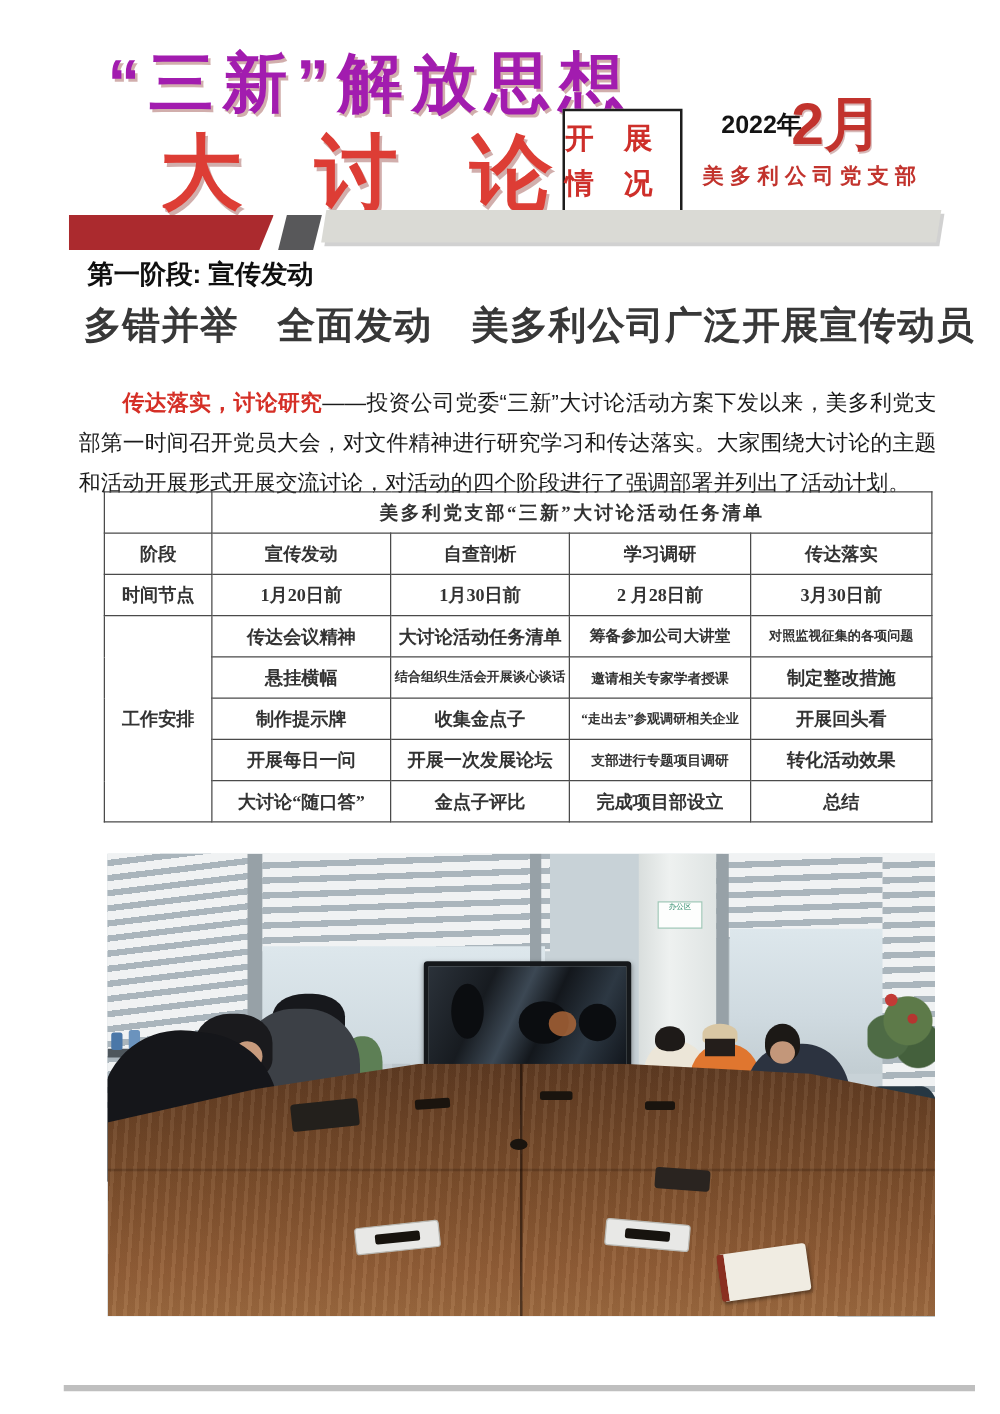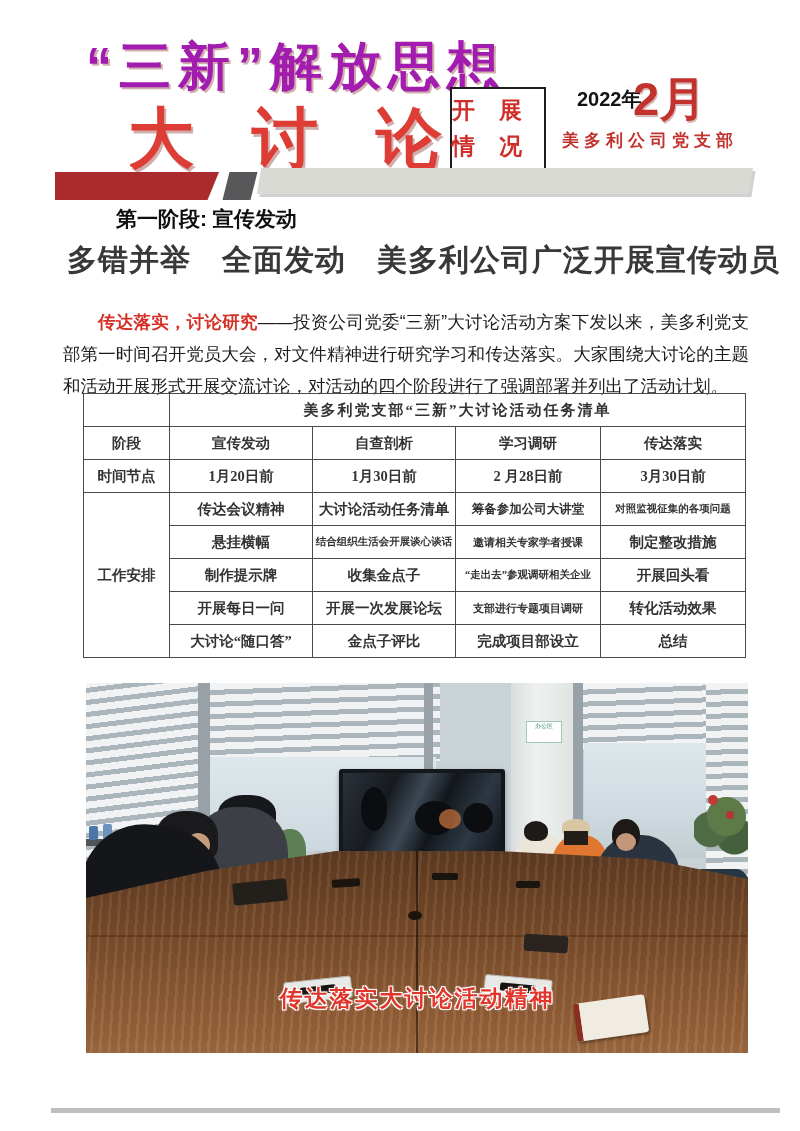--- a/index.html
+++ b/index.html
@@ -27,21 +27,21 @@
           clip-path:polygon(0 0,100% 0,93% 100%,0 100%);}
   .ribbon-gray{position:absolute;left:226px;top:172px;width:28px;height:28px;background:#58585a;
           transform:skewX(-14deg);}
   .slogan-bar{position:absolute;left:259px;top:168px;width:492px;height:26px;background:#dadad5;
           transform:skewX(-9deg);box-shadow:3px 3px 0 rgba(0,0,0,.18);}
   .slogan-text{position:absolute;left:268px;top:168px;width:480px;height:26px;line-height:26px;
           text-align:center;font-size:21px;font-weight:900;color:#c9cd12;white-space:nowrap;
           text-shadow:1px 1px 0 #7d7d00,2px 2px 1px rgba(60,60,0,.45);}
 
   
-  .stage-label{position:absolute;left:70px;top:205px;font-size:21px;font-weight:900;color:#0f0f0f;margin-left:46px;}
+  .stage-label{position:absolute;left:70px;top:205px;font-size:21px;font-weight:900;color:#0f0f0f;}
   .headline{position:absolute;left:67px;top:240px;width:700px;font-size:30px;font-weight:900;
           color:#383838;white-space:nowrap;letter-spacing:1px;}
 
   
   .para{position:absolute;left:63px;top:306px;width:686px;font-size:17.5px;line-height:32px;
           color:#1b1b1b;text-align:justify;text-indent:2em;}
   .para .lead{color:#d52f26;font-weight:900;}
 
   
   .task-table{position:absolute;left:83px;top:393px;border-collapse:collapse;table-layout:fixed;
@@ -236,17 +236,16 @@
     <div class="ph slot-sm" style="left:346px;top:190px;width:26px;height:7px;"></div>
     <div class="ph slot-sm" style="left:430px;top:198px;width:24px;height:7px;"></div>
     <div class="ph slot-sm" style="left:322px;top:228px;width:14px;height:9px;border-radius:50%;"></div>
     <div class="ph grommet" style="left:198px;top:296px;width:66px;height:20px;transform:rotate(-6deg);">
         <div class="slot"></div>
       </div>
     <div class="ph grommet" style="left:398px;top:294px;width:66px;height:20px;transform:rotate(5deg);">
         <div class="slot"></div>
       </div>
 
-    <div class="caption">传达落实大讨论活动精神</div>
   </div>
 
   <div class="bottom-rule"></div>
 </div>
 
 </body></html>

